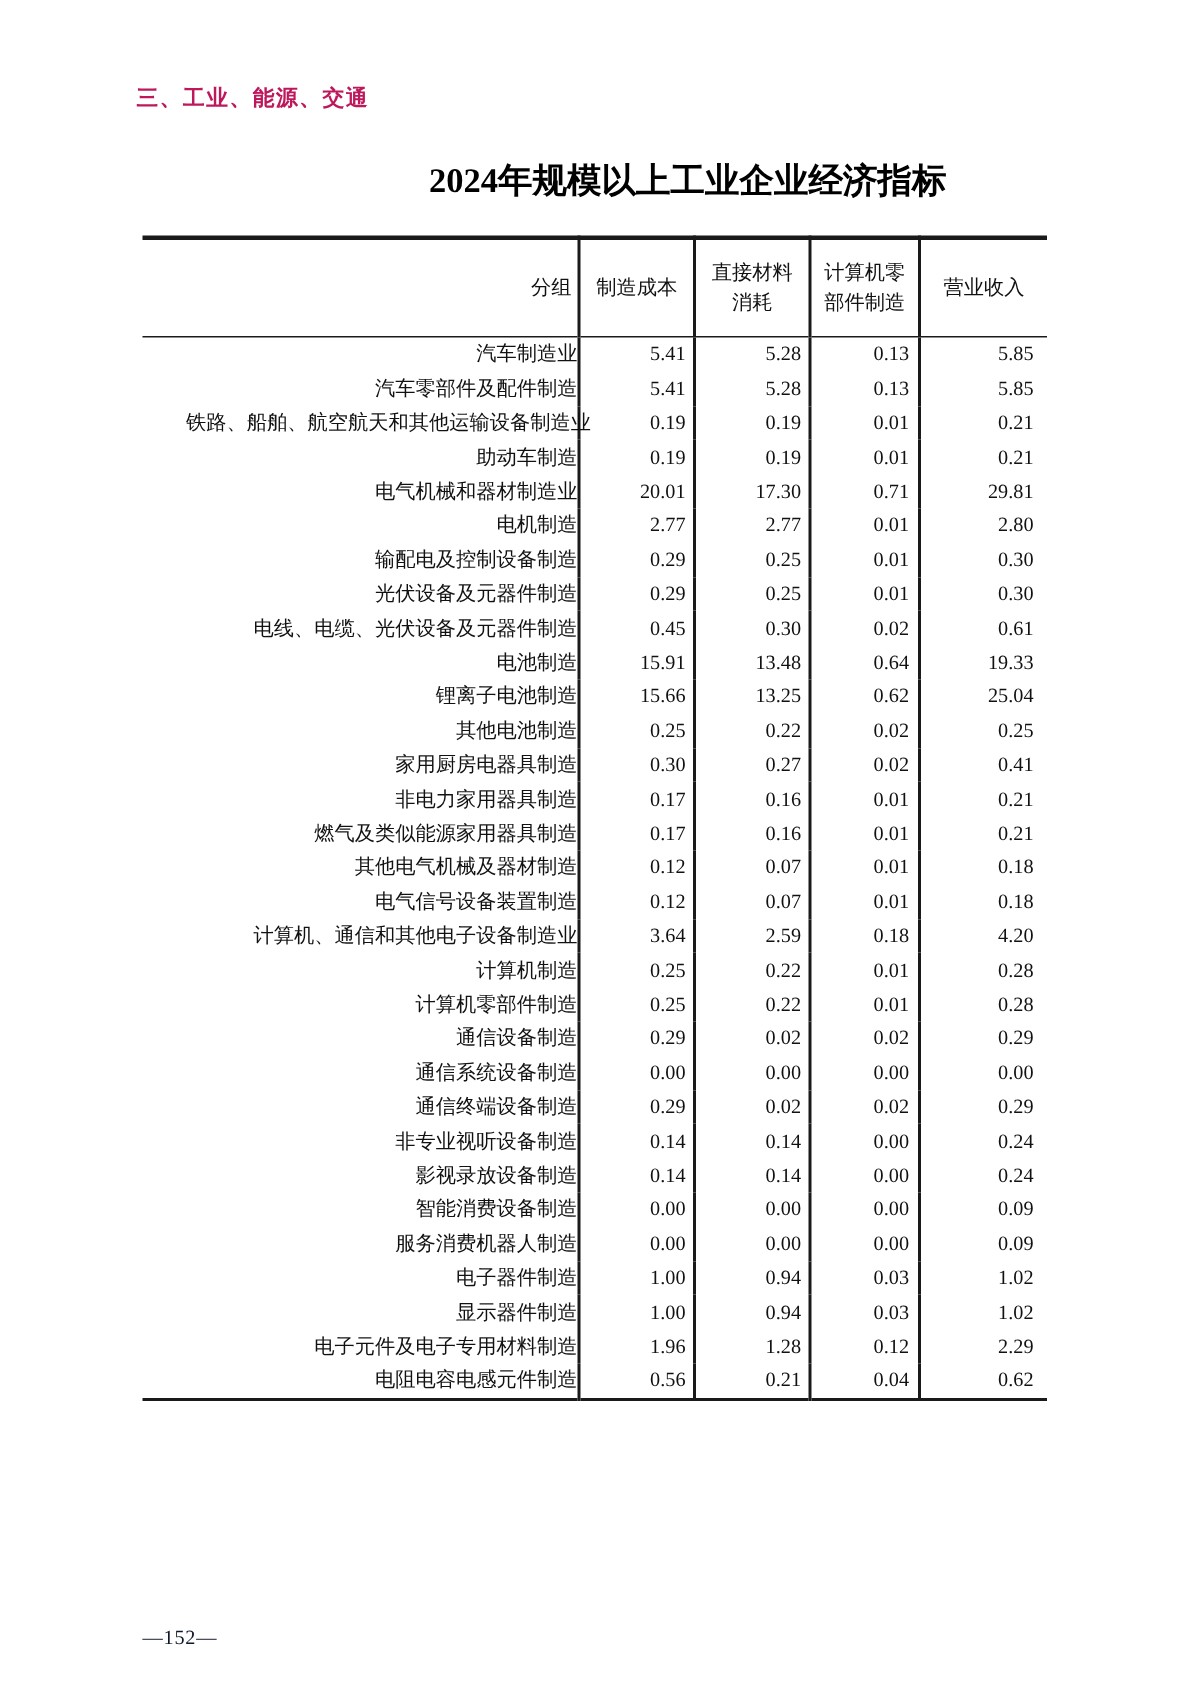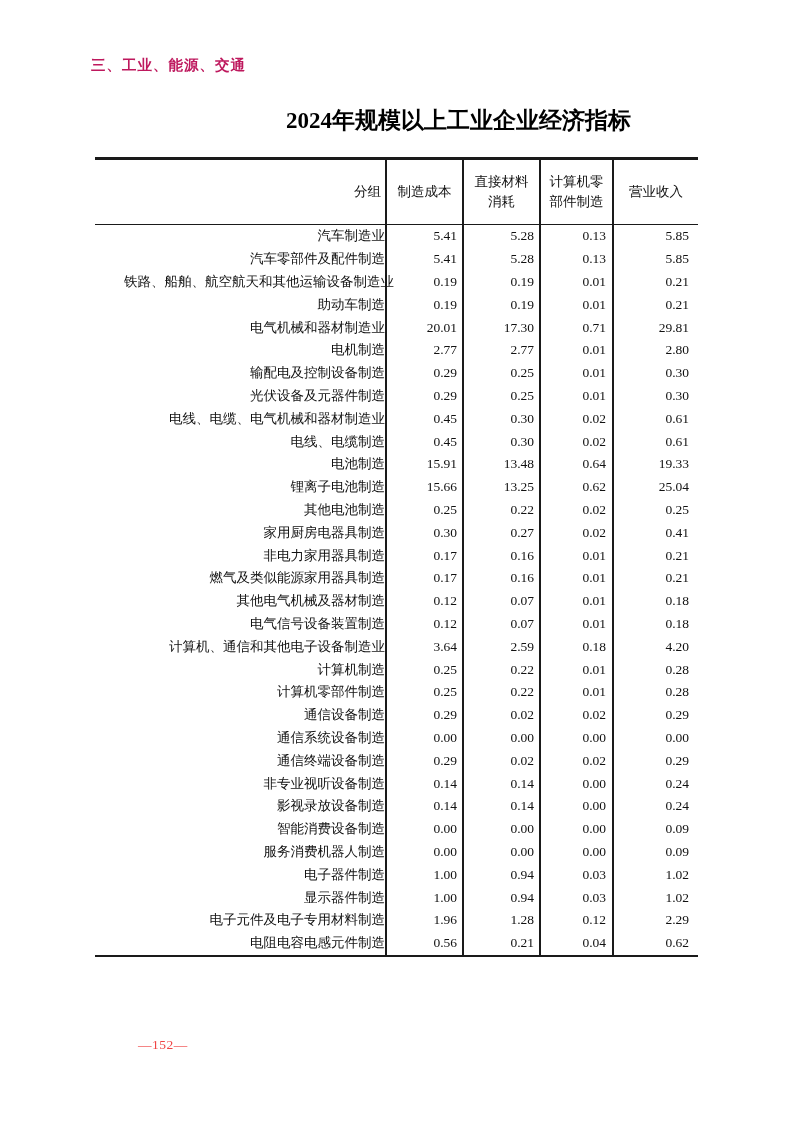--- a/index.html
+++ b/index.html
@@ -72,25 +72,24 @@
     white-space: nowrap;
   }
   .stat-table td.num {
     text-align: right;
   }
   .stat-table td.num.n1, .stat-table td.num.n2 { padding-right: 5px; }
   .stat-table td.num.n3 { padding-right: 6px; }
   .stat-table td.num.n4 { padding-right: 9px; }
   .page-number {
     position: absolute;
-    left: 95px; top: 1037px;
+    left: 95px; top: 1084px;
     font-size: 13.5px;
-    color: #ef4444;
+    color: #0f172a;
     letter-spacing: 0.5px;
-    margin-left: 43px;
   }
 </style>
 </head>
 <body>
 
 <div class="section-header" style="color: #be185d;">三、工业、能源、交通</div>
 
 <div class="doc-title">2024年规模以上工业企业经济指标</div>
 
 <table class="stat-table">
@@ -161,28 +160,21 @@
         <td class="num n4">0.30</td>
       </tr>
       <tr>
         <td class="label vline">光伏设备及元器件制造</td>
         <td class="num n1 vline">0.29</td>
         <td class="num n2 vline">0.25</td>
         <td class="num n3 vline">0.01</td>
         <td class="num n4">0.30</td>
       </tr>
       <tr>
-        <td class="label vline">电线、电缆、电气机械和器材制造业</td>
-        <td class="num n1 vline">0.45</td>
-        <td class="num n2 vline">0.30</td>
-        <td class="num n3 vline">0.02</td>
-        <td class="num n4">0.61</td>
-      </tr>
-      <tr>
-        <td class="label vline">电线、电缆制造</td>
+        <td class="label vline">电线、电缆、光伏设备及元器件制造</td>
         <td class="num n1 vline">0.45</td>
         <td class="num n2 vline">0.30</td>
         <td class="num n3 vline">0.02</td>
         <td class="num n4">0.61</td>
       </tr>
       <tr>
         <td class="label vline">电池制造</td>
         <td class="num n1 vline">15.91</td>
         <td class="num n2 vline">13.48</td>
         <td class="num n3 vline">0.64</td>

